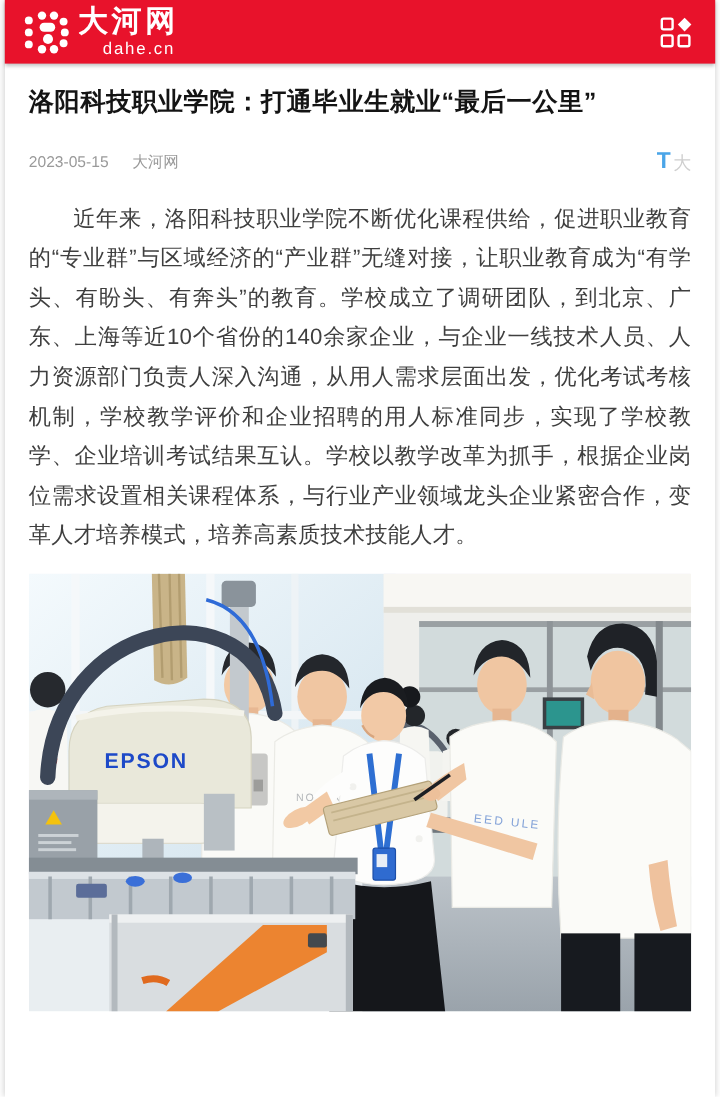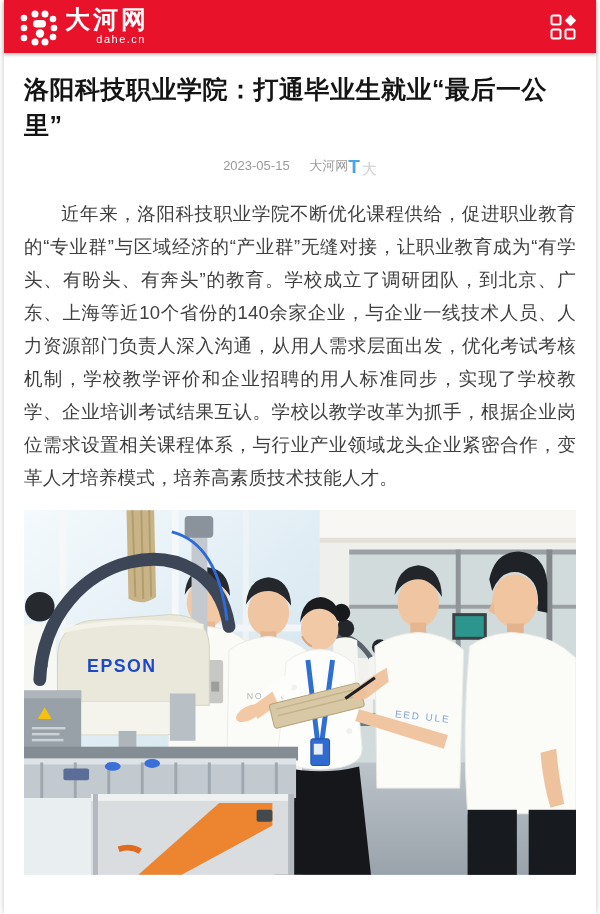--- a/index.html
+++ b/index.html
@@ -7,28 +7,28 @@
   body { font-family:"Liberation Sans","DejaVu Sans",sans-serif; }
   .page { width:592px; margin:0 auto; min-height:914px; box-shadow:0 0 6px rgba(0,0,0,.22); padding-bottom:14px; }
 
   
   .topbar { height:53px; background:#e8122b; display:flex; align-items:center;
             justify-content:space-between; padding:0 19px 0 16px;
             box-shadow:0 2px 3px rgba(0,0,0,.25); }
   .logo { display:flex; align-items:flex-start; gap:7px; cursor:pointer; }
   .logo-mark { display:block; margin-top:2px; }
   .logo-cn { color:#fff; font-size:25px; font-weight:bold; letter-spacing:3px; line-height:1.05; }
-  .logo-en { color:#fff; font-size:11px; letter-spacing:1.5px; text-align:right; padding-right:3px; margin-top:1px; }
+  .logo-en { color:#fff; font-size:14px; letter-spacing:1.5px; text-align:right; padding-right:3px; margin-top:1px; }
   .apps-icon { display:block; cursor:pointer; }
 
   
   .article { padding:0 20px; }
-  .title { margin:18px 0 0; font-size:25px; line-height:1.45; font-weight:700;
+  .title { margin:18px 0 0; font-size:21px; line-height:1.45; font-weight:700;
            color:#141414; letter-spacing:.5px; }
-  .meta { margin-top:13px; display:flex; justify-content:center; align-items:center; }
+  .meta { margin-top:24px; display:flex; justify-content:space-between; align-items:center; }
   .meta-left { font-size:13px; color:#9a9a9a; }
   .meta-left .src { margin-left:16px; }
   .fontsize { display:flex; align-items:flex-end; cursor:pointer; line-height:1; }
   .t-big { color:#4aa5e8; font-size:19px; font-weight:700; }
   .t-da  { color:#cfcfcf; font-size:15px; margin-left:2px; }
 
   .body-p { margin:21px 0 0; font-size:18.5px; line-height:33px; color:#3f3f3f;
             text-indent:2em; text-align:justify; letter-spacing:.2px; }
 
   .photo-fig { margin:16px 0 10px; }

